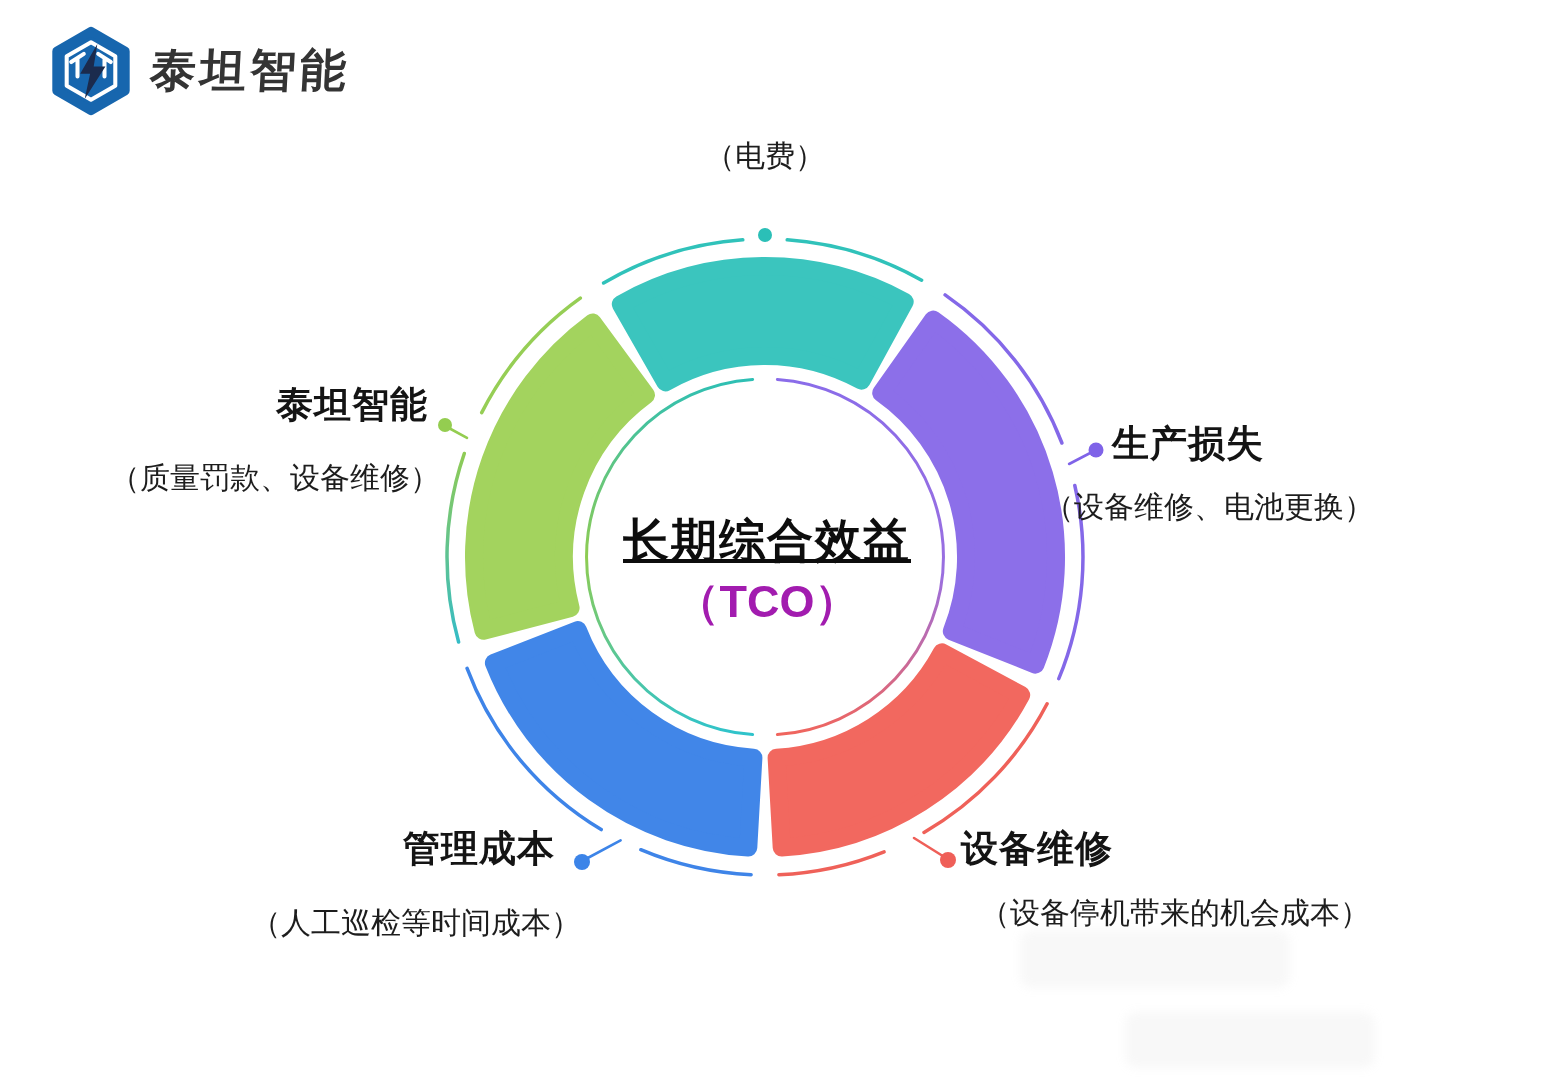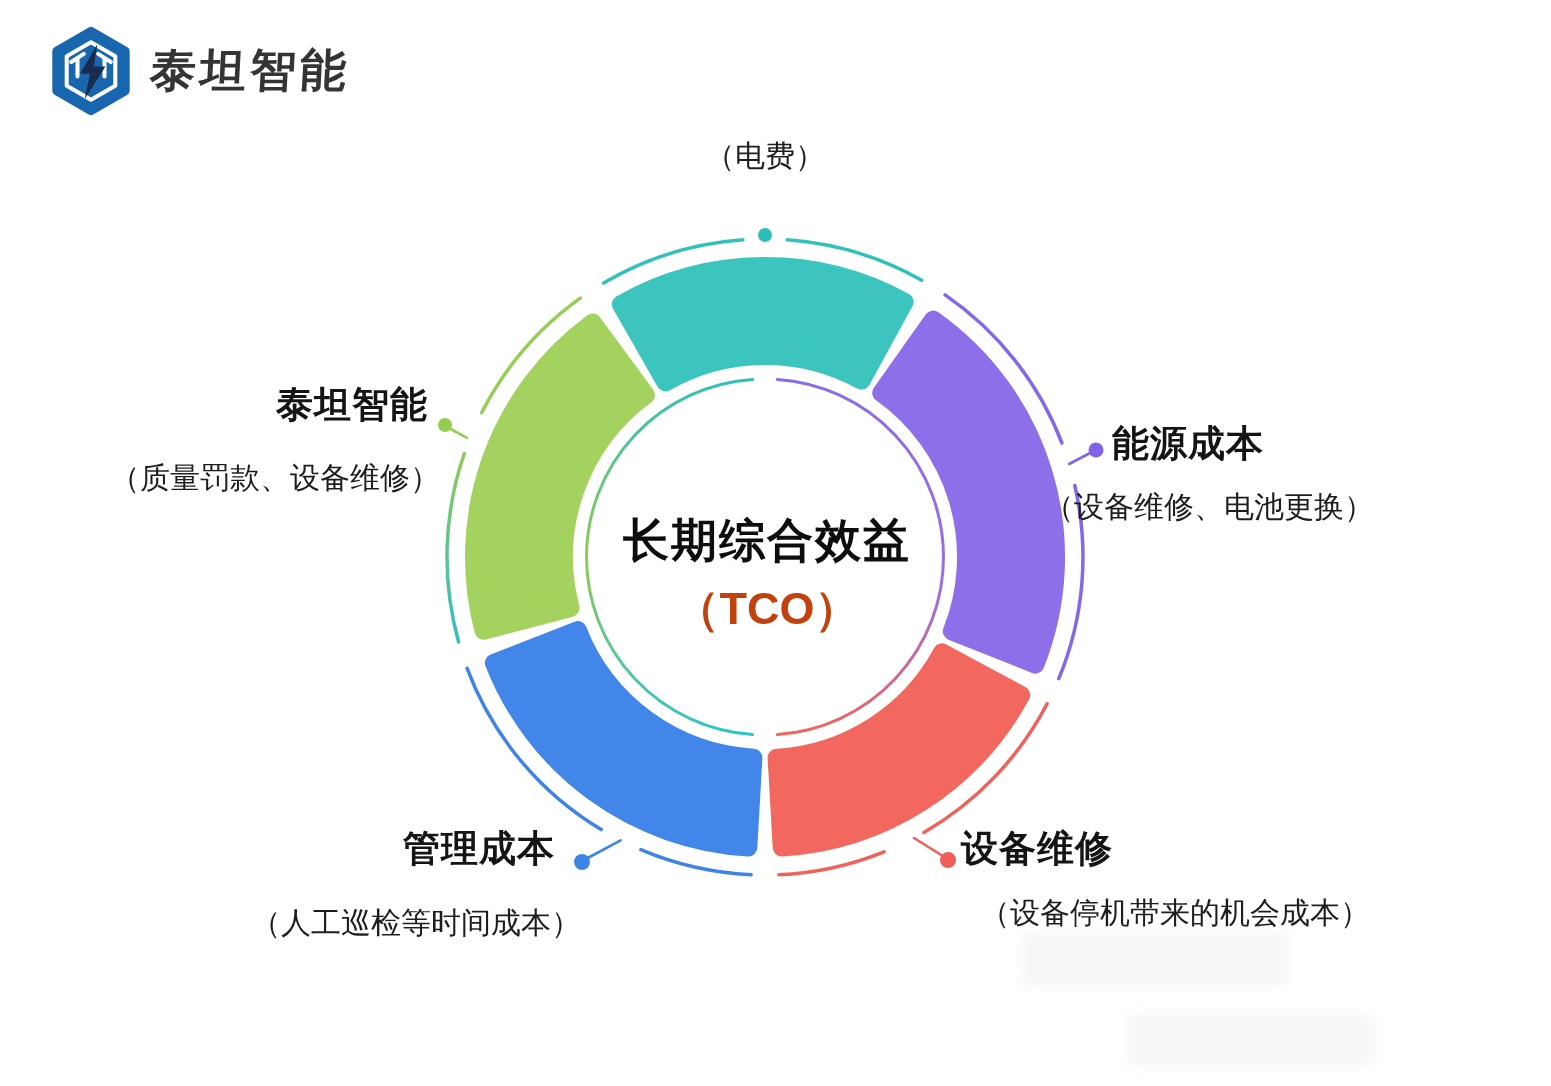--- a/index.html
+++ b/index.html
@@ -20,22 +20,22 @@
   svg.diagram{left:0;top:0;}
   
   .lbl-title{
     font-size:37px;font-weight:700;color:#141414;letter-spacing:1px;white-space:nowrap;
   }
   .lbl-note{
     font-size:30px;font-weight:400;color:#1d1d1d;letter-spacing:0px;white-space:nowrap;
   }
   .centered{transform:translateX(-50%);text-align:center;}
   .center-label{left:767px;top:510px;transform:translateX(-50%);text-align:center;}
-  .center-title{font-size:46px;font-weight:700;color:#0d0d0d;letter-spacing:2px;white-space:nowrap;}
-  .center-sub{font-size:45px;font-weight:700;color:#c2410c;margin-top:7px;white-space:nowrap;}
+  .center-title{font-size:46px;font-weight:700;color:#0d0d0d;letter-spacing:2px;white-space:nowrap;text-decoration:underline;}
+  .center-sub{font-size:45px;font-weight:700;color:#a21caf;white-space:nowrap;}
   
   .smudge{
     background:rgba(185,185,185,0.10);border-radius:12px;filter:blur(5px);
   }
 </style>
 </head>
 <body>
 
 <svg class="diagram abs" width="1551" height="1086" viewBox="0 0 1551 1086">
   <defs>
@@ -105,21 +105,21 @@
     <polygon points="57,20 38,53 49,53 43,81 66,45 53,45" fill="#1B2B4D"></polygon>
   </svg>
   <span class="brand-name">泰坦智能</span>
 </div>
 
 <div class="abs centered" style="left:765px;top:127px;">
   <div class="lbl-note" style="margin-top:9px;">（电费）</div>
 </div>
 
 <div class="abs" style="left:1112px;top:419px;">
-  <div class="lbl-title">能源成本</div>
+  <div class="lbl-title">生产损失</div>
 </div>
 <div class="abs" style="left:1044px;top:487px;">
   <div class="lbl-note">（设备维修、电池更换）</div>
 </div>
 
 <div class="abs" style="left:961px;top:824px;">
   <div class="lbl-title">设备维修</div>
 </div>
 <div class="abs" style="left:956px;top:893px;margin-left:24px;">
   <div class="lbl-note">（设备停机带来的机会成本）</div>

